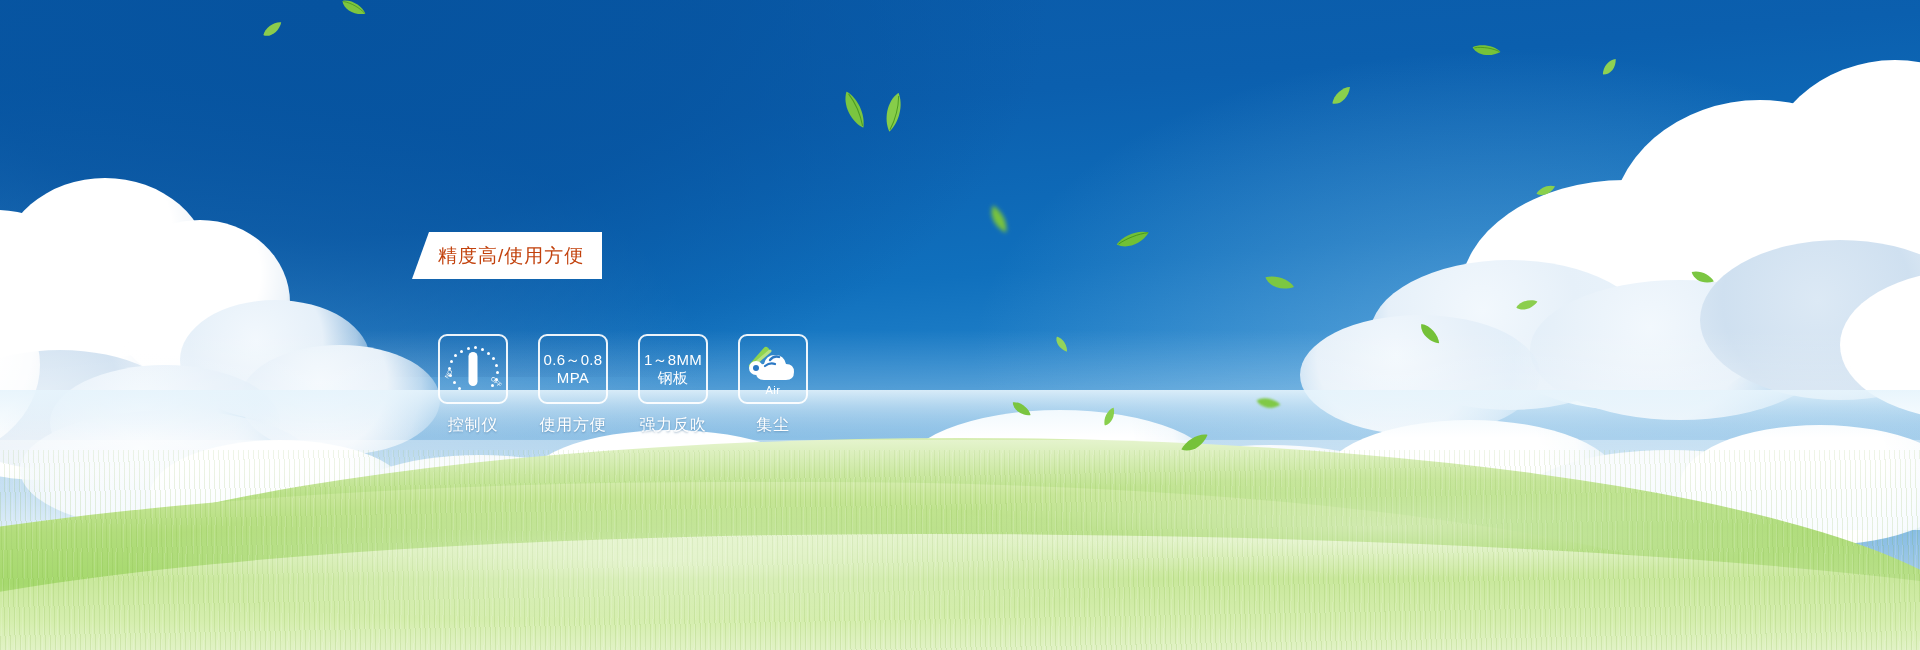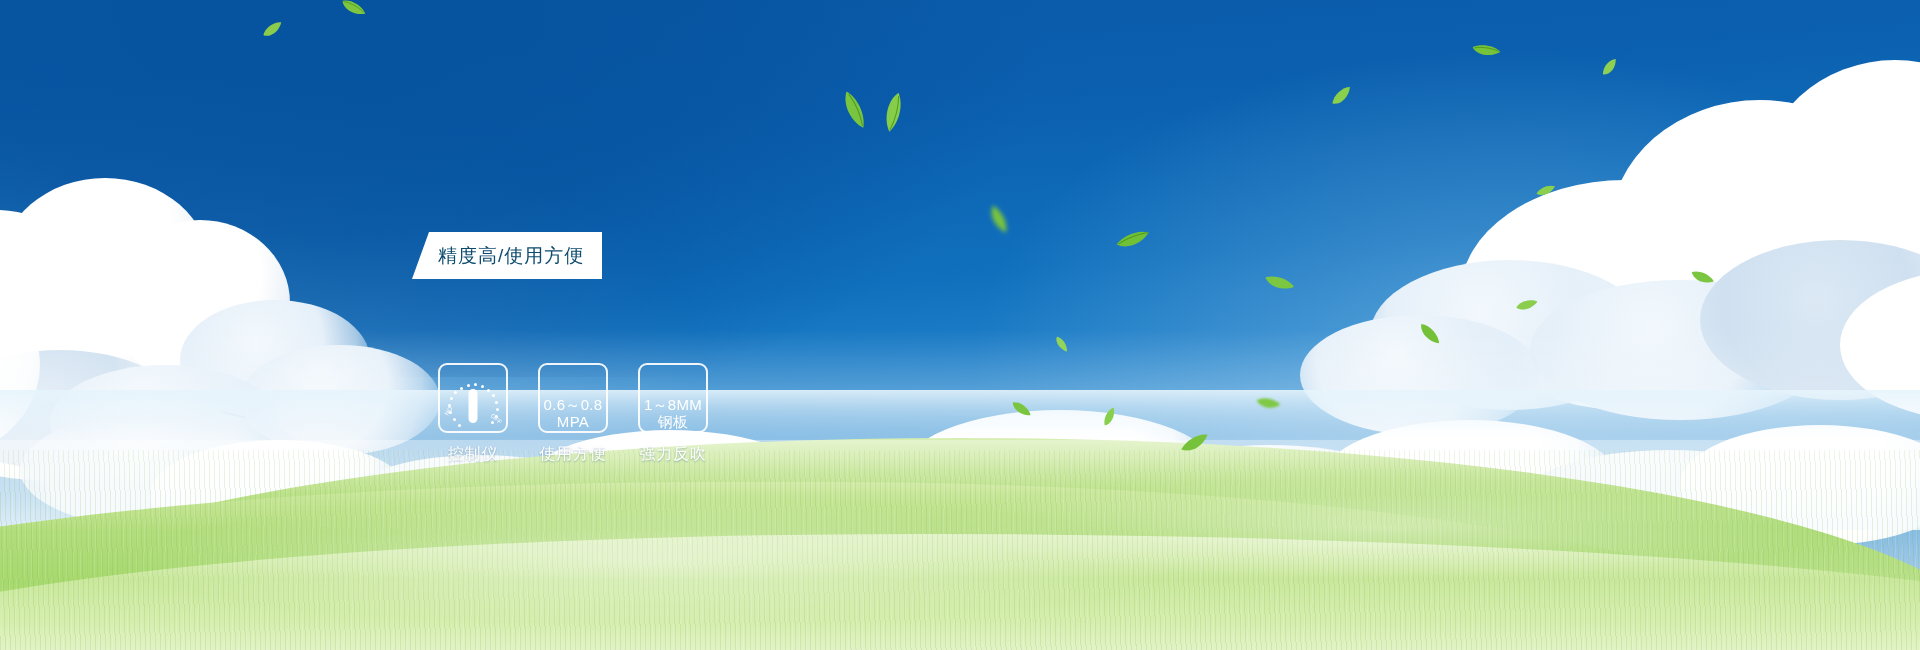--- a/index.html
+++ b/index.html
@@ -111,34 +111,33 @@
     display:flex;align-items:center;justify-content:center;
     height:47px;font-size:19px;letter-spacing:1px;white-space:nowrap;
   }
   .tab-dark{
     background:#0e4fa0;color:#ffffff;
     padding:0 22px 0 20px;
     clip-path:polygon(0 0, 100% 0, calc(100% - 17px) 100%, 0 100%);
     padding-right:34px;
   }
   .tab-light{
-    background:#ffffff;color:#0c4a6e;
+    background:#ffffff;color:#c2410c;
     margin-left:-16px;
     padding:0 18px 0 26px;
     clip-path:polygon(17px 0, 100% 0, 100% 100%, 0 100%);
   }
 
   
   .features{position:absolute;left:438px;top:334px;display:flex;gap:30px;}
   .feature{width:70px;display:flex;flex-direction:column;align-items:center;}
   .fbox{
     width:70px;height:70px;border:2px solid rgba(255,255,255,.92);border-radius:9px;
-    display:flex;align-items:flex-end;justify-content:center;text-align:center;
+    display:flex;align-items:center;justify-content:center;text-align:center;
     color:#ffffff;
-    margin-top:29px;
   }
   .fbox .ftext{font-size:15px;line-height:1.18;letter-spacing:.3px;}
   .flabel{margin-top:11px;font-size:16px;color:#ffffff;white-space:nowrap;letter-spacing:.8px;
           text-shadow:0 1px 2px rgba(10,60,110,.35);}
 
   
   .gauge{position:relative;width:56px;height:50px;}
   .gauge .needle{
     position:absolute;left:50%;top:8px;transform:translateX(-50%);
     width:9px;height:34px;background:#ffffff;border-radius:5px;
@@ -376,16 +375,33 @@
       <div class="feature">
         <div class="fbox">
           <div class="ftext">
             <div>1～8MM</div>
             <div class="cn">钢板</div>
           </div>
         </div>
         <div class="flabel">强力反吹</div>
       </div>
 
+      <div class="feature">
+        <div class="fbox">
+          <div class="aircloud">
+            <svg class="ac-svg" width="58" height="36" viewBox="0 0 58 36">
+              <path d="M8 20 L22 4" stroke="#8fd44f" stroke-width="6" stroke-linecap="round" fill="none"></path>
+              <path d="M13 16 L26 5" stroke="#b6e183" stroke-width="3" stroke-linecap="round" fill="none"></path>
+              <path d="M20 18 q2-9 11-9 t11 9 q8 0 8 8 t-8 8 H20 q-8 0-8-8 t8-8 Z" fill="#ffffff"></path>
+              <circle cx="12" cy="22" r="7" fill="#ffffff"></circle>
+              <circle cx="12" cy="22" r="3" fill="#2b78c4"></circle>
+              <path d="M26 14 q4-5 9-3" stroke="#2b78c4" stroke-width="2.4" fill="none" stroke-linecap="round"></path>
+              <path d="M21 20 q5-4 10-2" stroke="#2b78c4" stroke-width="2.2" fill="none" stroke-linecap="round"></path>
+            </svg>
+            <div class="ac-label">Air</div>
+          </div>
+        </div>
+        <div class="flabel">集尘</div>
+      </div>
 
     </div>
   </div>
 </div>
 
 </body></html>

